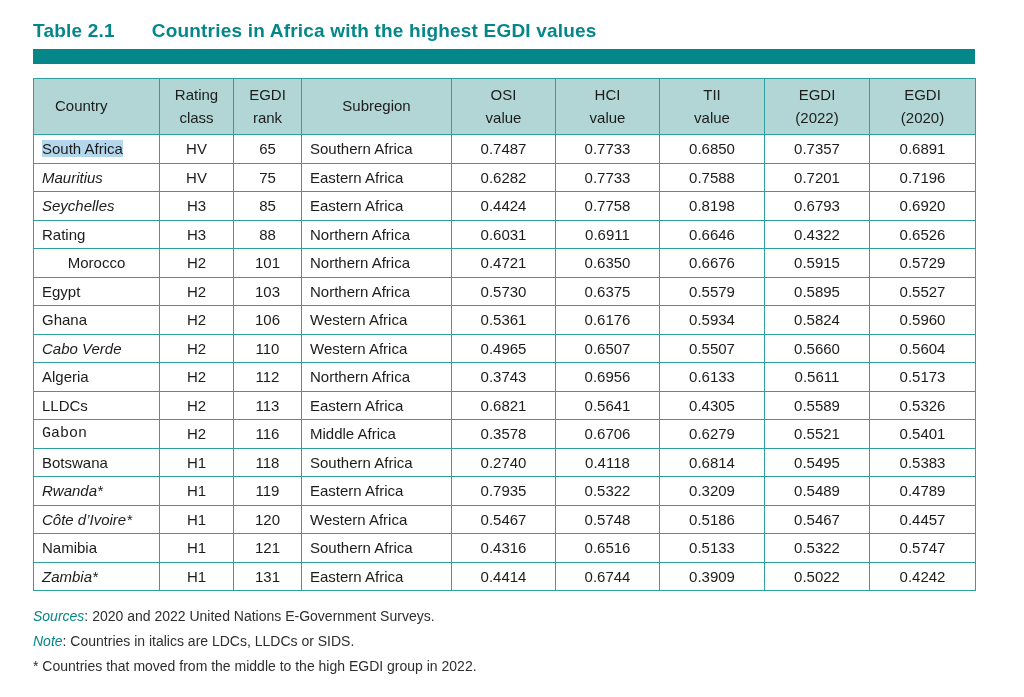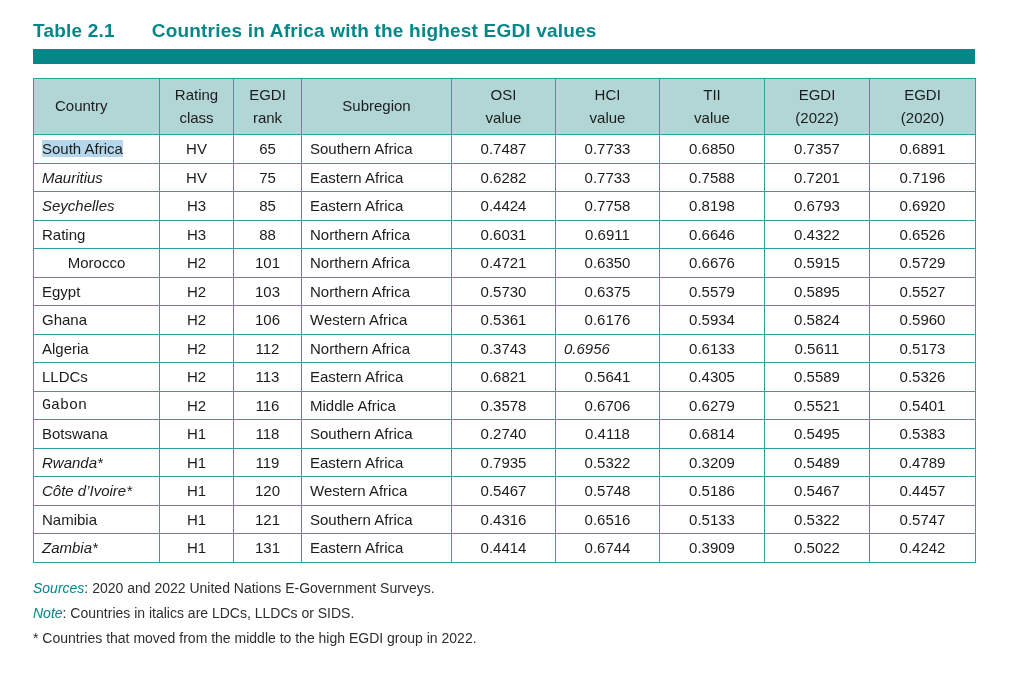--- a/index.html
+++ b/index.html
@@ -188,26 +188,37 @@
           <td style="text-align: center;">H2</td>
           <td style="text-align: center;">106</td>
           <td style="text-align: left;">Western Africa</td>
           <td style="text-align: center;">0.5361</td>
           <td style="text-align: center;">0.6176</td>
           <td style="text-align: center;">0.5934</td>
           <td style="text-align: center;">0.5824</td>
           <td style="text-align: center;">0.5960</td>
         </tr>
         <tr>
+          <td style="text-align: left;"><span class="italic">Cabo Verde</span></td>
+          <td style="text-align: center;">H2</td>
+          <td style="text-align: center;">110</td>
+          <td style="text-align: left;">Western Africa</td>
+          <td style="text-align: center;">0.4965</td>
+          <td style="text-align: center;">0.6507</td>
+          <td style="text-align: center;">0.5507</td>
+          <td style="text-align: center;">0.5660</td>
+          <td style="text-align: center;">0.5604</td>
+        </tr>
+        <tr>
           <td style="text-align: left;"><span>Algeria</span></td>
           <td style="text-align: center;">H2</td>
           <td style="text-align: center;">112</td>
           <td style="text-align: left;">Northern Africa</td>
           <td style="text-align: center;">0.3743</td>
-          <td style=" font-style: italic;">0.6956</td>
+          <td style="text-align: center;">0.6956</td>
           <td style="text-align: center;">0.6133</td>
           <td style="text-align: center; margin-left: 19px;">0.5611</td>
           <td style="text-align: center;">0.5173</td>
         </tr>
         <tr>
           <td style="text-align: left;"><span>LLDCs</span></td>
           <td style="text-align: center;">H2</td>
           <td style="text-align: center;">113</td>
           <td style="text-align: left;">Eastern Africa</td>
           <td style="text-align: center;">0.6821</td>

